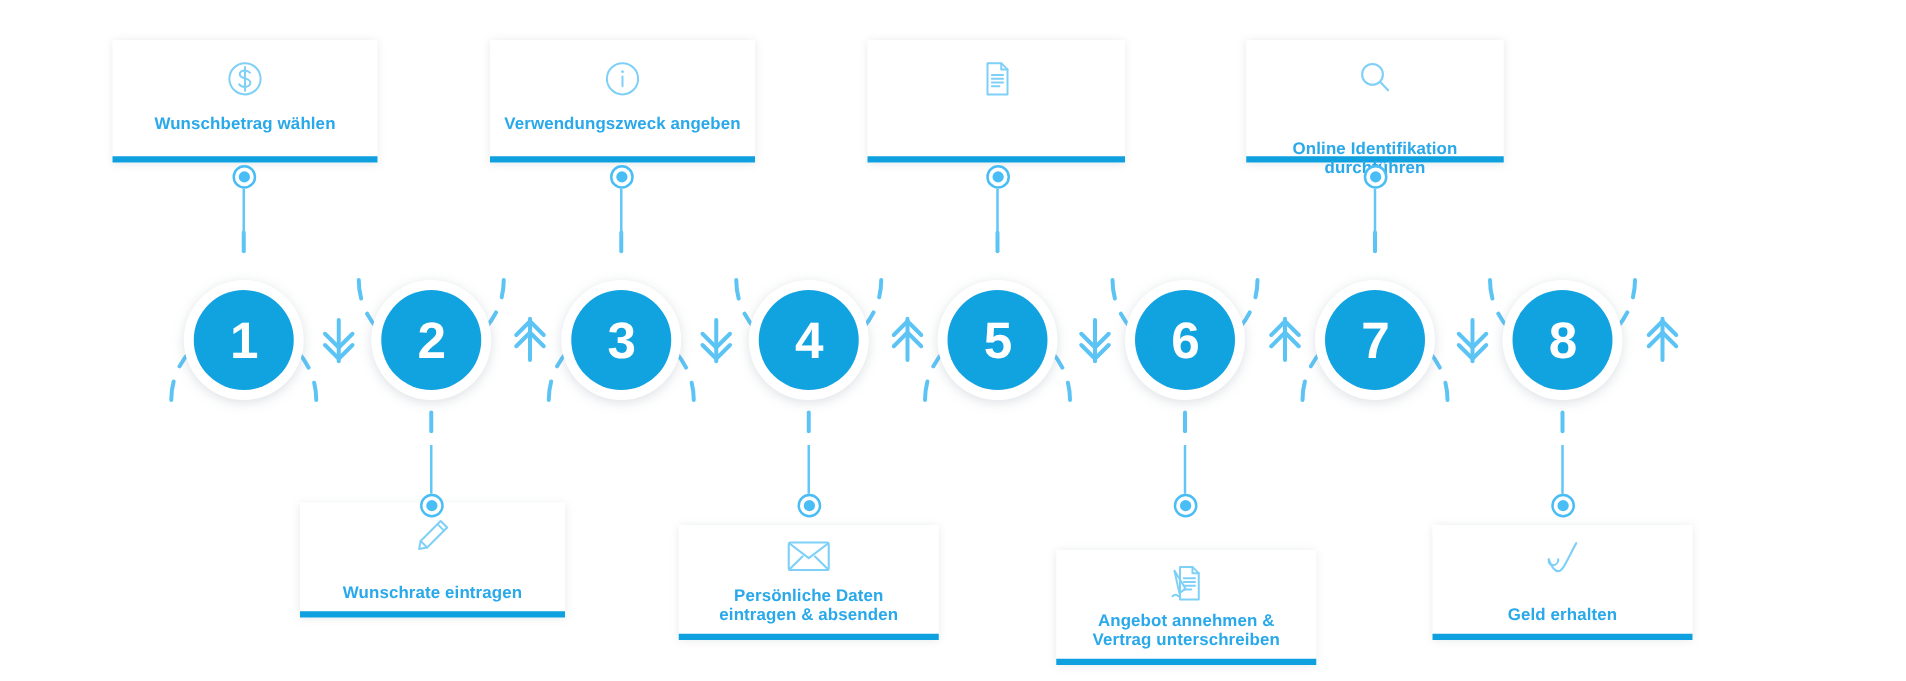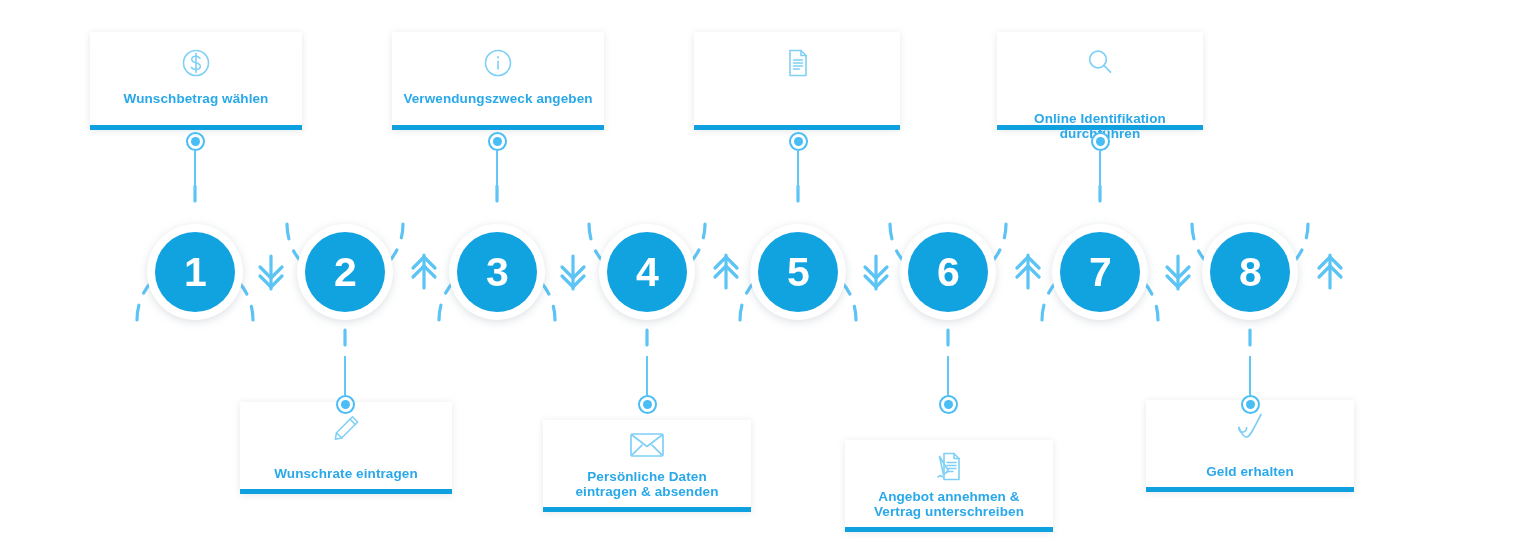--- a/index.html
+++ b/index.html
@@ -269,21 +269,21 @@
         <path d="M24 3.5v5h5"></path>
         <path d="M17 12.5h9M17 15.5h9M17 18.5h9M17 21.5h6"></path>
         <path d="M9.5 6.5 L18.5 21 L13.5 24.5 Z"></path>
         <path d="M8 27c1.6-1.6 3.2-1.6 4.8 0"></path>
       </svg>
     </span>
     <div class="card-label">Angebot annehmen &amp;
 Vertrag unterschreiben</div>
   </div>
 
-  <div class="card bottom" style="left:1146px; top:400px; width:208px; height:92px;justify-content:space-between;">
+  <div class="card bottom" style="left:1146px; top:420px; width:208px; height:92px;justify-content:space-between;">
     <span class="card-icon">
       <svg width="38" height="34" viewBox="0 0 38 34" fill="none" stroke="#7fd0f7" stroke-width="1.7" stroke-linecap="round" stroke-linejoin="round">
         <path d="M8 17.5c2.4 6.5 5 9.5 7.6 9.5 3.6 0 6.4-7.6 14.4-22.5"></path>
         <path d="M8 17.5c-0.6 2.6 1.2 4.6 3.4 4.6 2.6 0 4.2-2.2 4.2-4.6"></path>
       </svg>
     </span>
     <div class="card-label">Geld erhalten</div>
   </div>
 
   <div class="connector down" style="left:182px; top:132px; height:58px;">

